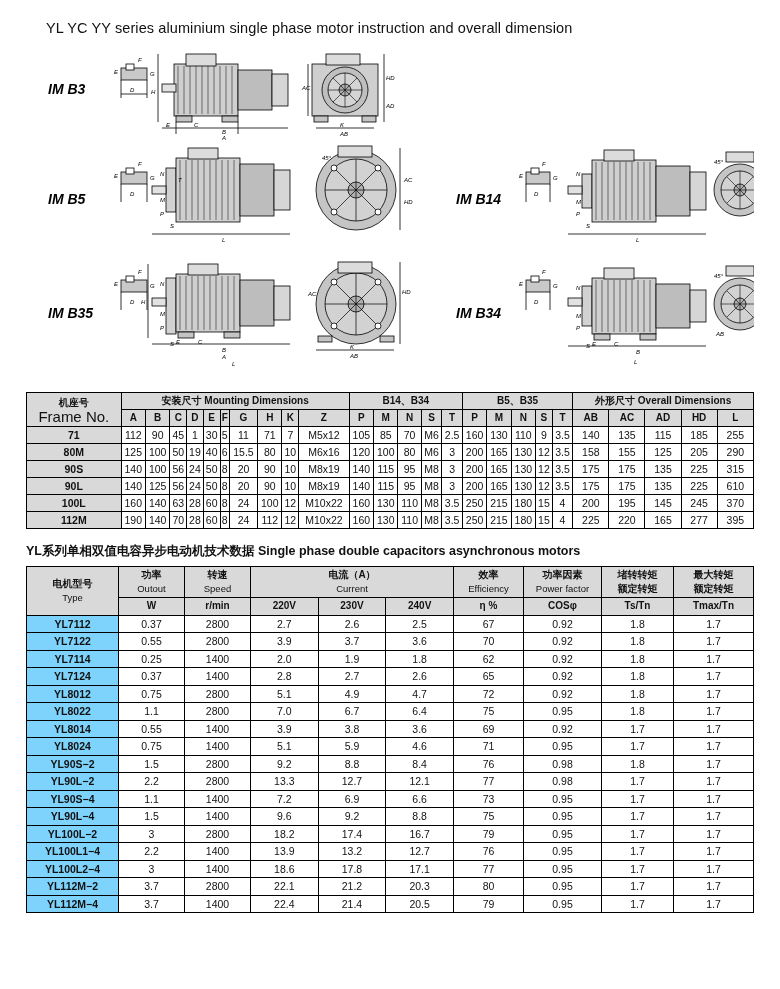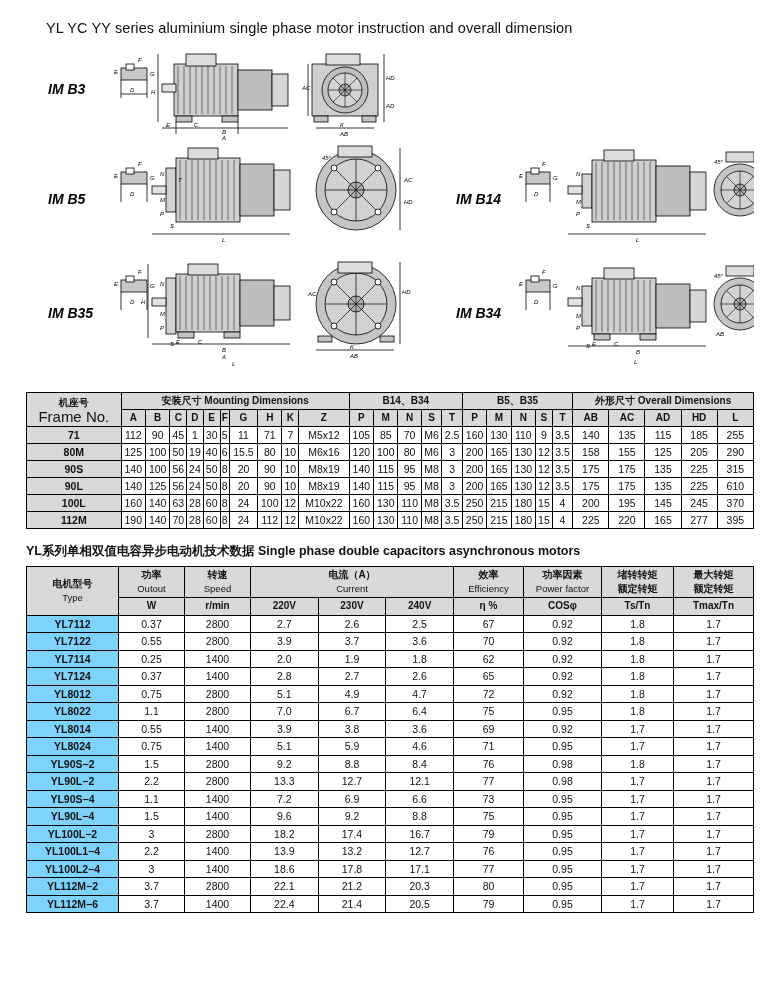--- a/index.html
+++ b/index.html
@@ -861,21 +861,21 @@
           <td>2800</td>
           <td>22.1</td>
           <td>21.2</td>
           <td>20.3</td>
           <td>80</td>
           <td>0.95</td>
           <td>1.7</td>
           <td>1.7</td>
         </tr>
         <tr>
-          <td class="type">YL112M−6</td>
+          <td class="type">YL112M−4</td>
           <td>3.7</td>
           <td>1400</td>
           <td>22.4</td>
           <td>21.4</td>
           <td>20.5</td>
           <td>79</td>
           <td>0.95</td>
           <td>1.7</td>
           <td>1.7</td>
         </tr>

